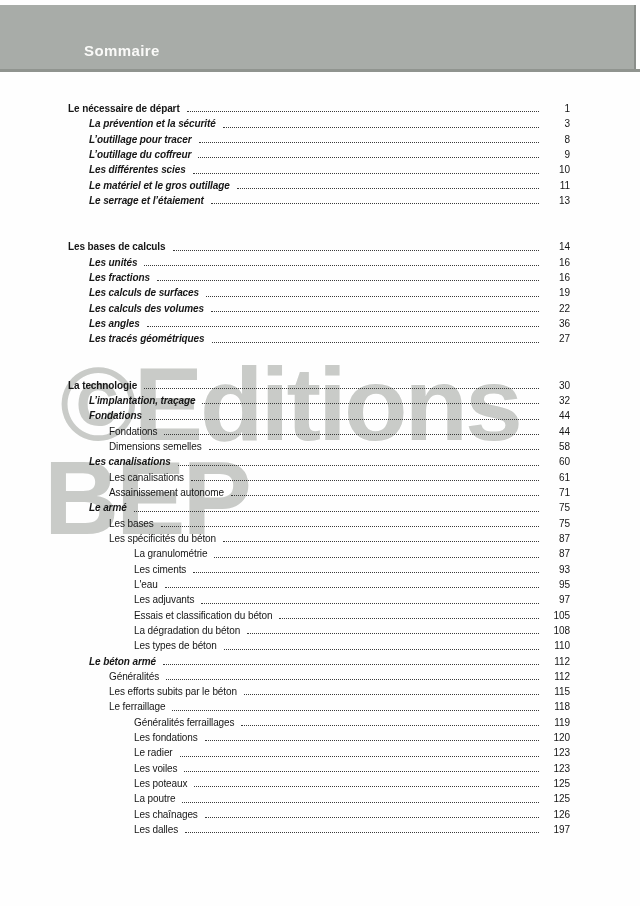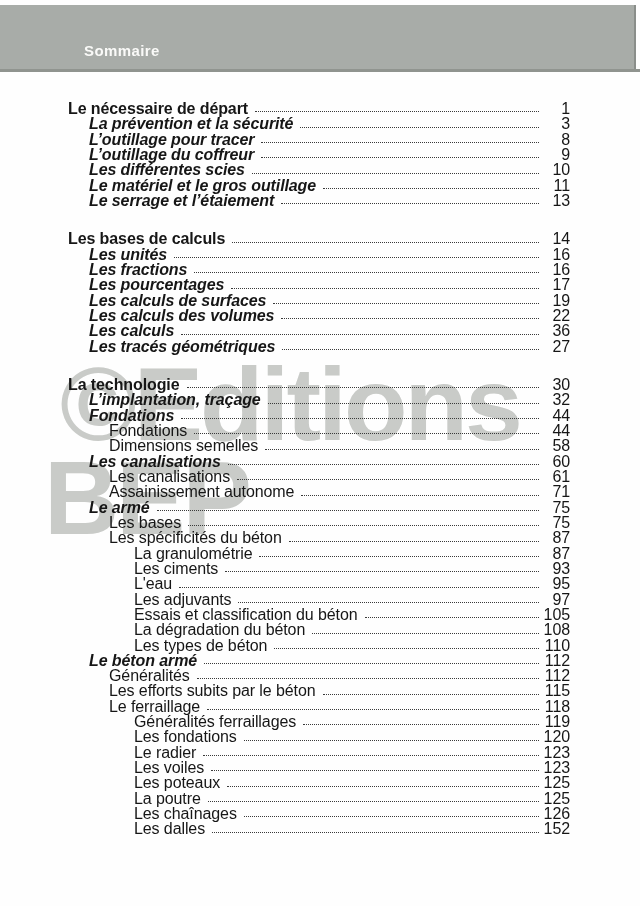--- a/index.html
+++ b/index.html
@@ -47,24 +47,24 @@
   .wm2{left:44px;top:446px;font-size:104px;}
   
   .toc{
     position:absolute;top:101px;left:68px;
     width:502px;
     z-index:1;
   }
   .toc-row{
     display:flex;
     height:15.33px;line-height:15.33px;
-    font-size:16px;color:#161616;
+    font-size:10px;color:#161616;
     letter-spacing:-.1px;
   }
-  .toc-row.gap{margin-top:23px;}
+  .toc-row.gap{margin-top:31px;}
   .lvl1 .toc-label{font-weight:bold;}
   .lvl2{padding-left:21px;}
   .lvl2 .toc-label{font-weight:bold;font-style:italic;}
   .lvl3{padding-left:41px;}
   .lvl4{padding-left:66px;}
   .toc-label{white-space:nowrap;}
   .toc-dots{
     flex:1;
     align-self:flex-end;
     margin:0 5px 4px 7px;
@@ -133,36 +133,31 @@
       <span class="toc-label">Les unités</span>
       <span class="toc-dots"></span>
       <span class="toc-page">16</span>
     </div>
     <div class="toc-row lvl2">
       <span class="toc-label">Les fractions</span>
       <span class="toc-dots"></span>
       <span class="toc-page">16</span>
     </div>
     <div class="toc-row lvl2">
-      <span class="toc-label">Les pourcentages</span>
-      <span class="toc-dots"></span>
-      <span class="toc-page">17</span>
-    </div>
-    <div class="toc-row lvl2">
       <span class="toc-label">Les calculs de surfaces</span>
       <span class="toc-dots"></span>
       <span class="toc-page">19</span>
     </div>
     <div class="toc-row lvl2">
       <span class="toc-label">Les calculs des volumes</span>
       <span class="toc-dots"></span>
       <span class="toc-page">22</span>
     </div>
     <div class="toc-row lvl2">
-      <span class="toc-label">Les calculs</span>
+      <span class="toc-label">Les angles</span>
       <span class="toc-dots"></span>
       <span class="toc-page">36</span>
     </div>
     <div class="toc-row lvl2">
       <span class="toc-label">Les tracés géométriques</span>
       <span class="toc-dots"></span>
       <span class="toc-page">27</span>
     </div>
     <div class="toc-row lvl1 gap">
       <span class="toc-label">La technologie</span>
@@ -305,15 +300,15 @@
       <span class="toc-page">125</span>
     </div>
     <div class="toc-row lvl4">
       <span class="toc-label">Les chaînages</span>
       <span class="toc-dots"></span>
       <span class="toc-page">126</span>
     </div>
     <div class="toc-row lvl4">
       <span class="toc-label">Les dalles</span>
       <span class="toc-dots"></span>
-      <span class="toc-page">152</span>
+      <span class="toc-page">197</span>
     </div>
   </div>
 
 </body></html>

